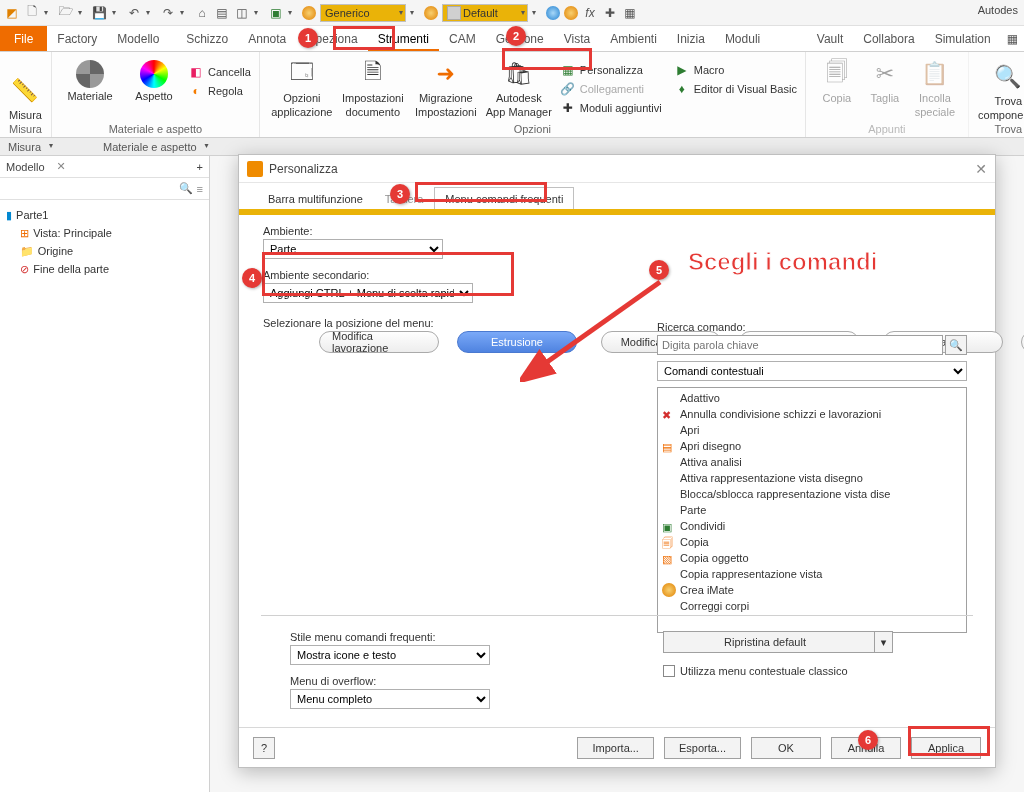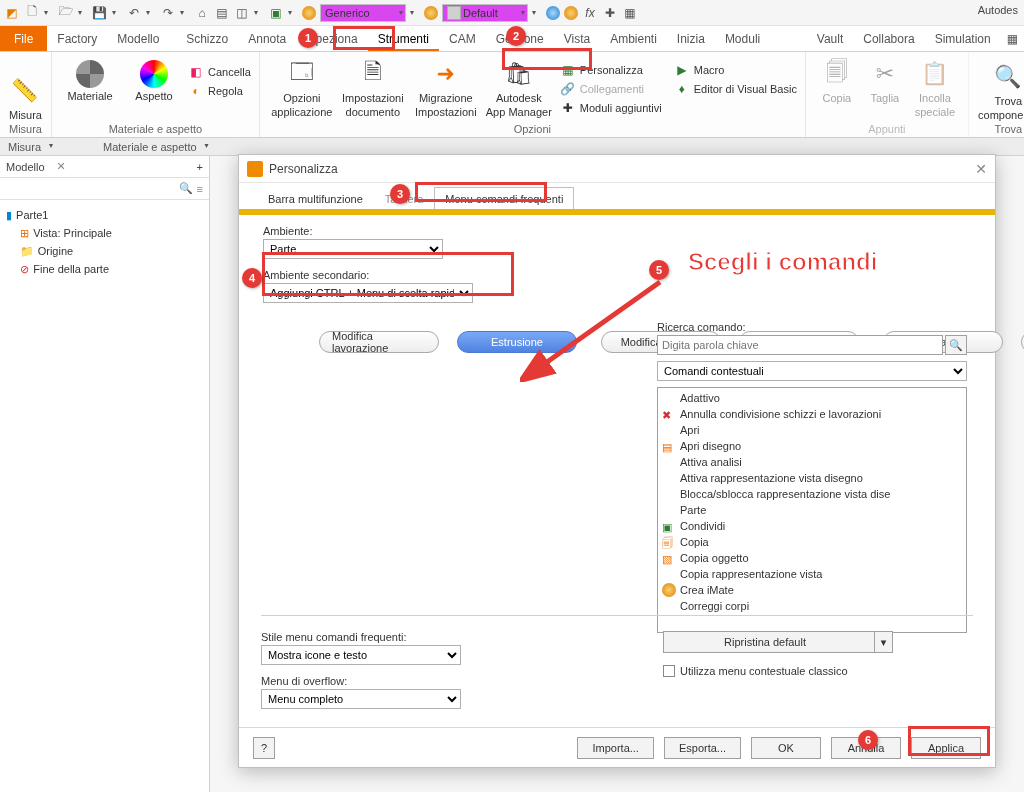--- a/index.html
+++ b/index.html
@@ -2,21 +2,21 @@
 <html><head>
 <meta charset="utf-8">
 <style>
 * { box-sizing: border-box; font-family: "Segoe UI", Tahoma, sans-serif; }
 body { margin:0; width:1024px; height:792px; background:#fff; overflow:hidden; font-size:11px; color:#333; position:relative;}
 
 .qat { height:26px; background:#f5f5f5; display:flex; align-items:center; padding:0 4px; gap:4px; border-bottom:1px solid #e0e0e0; position:relative;}
 .qat .icon { width:16px; height:16px; display:flex; align-items:center; justify-content:center; font-size:12px; color:#555;}
 .qat .icon.orange { color:#e08000;}
 .qat .dd { width:10px; color:#555; font-size:8px;}
-.qat .combo { height:18px; border:1px solid #c0c0c0; font-size:11px; padding:0 14px 0 4px; background:#d946ef; line-height:16px; position:relative; display:inline-flex; align-items:center;}
+.qat .combo { height:18px; border:1px solid #c0c0c0; font-size:11px; padding:0 14px 0 4px; background:#eab308; line-height:16px; position:relative; display:inline-flex; align-items:center;}
 .qat .combo::after{content:"▾"; position:absolute; right:2px; font-size:8px; color:#555;}
 .qat .swatch { width:14px;height:14px;border:1px solid #aaa; display:inline-block; margin-right:2px;}
 .brand { position:absolute; right:6px; top:4px; font-size:11px; color:#444;}
 
 .tabs { height:26px; background:#fff; display:flex; align-items:stretch; border-bottom:1px solid #d0d0d0;}
 .tab { padding:0 10px; line-height:26px; font-size:12px; color:#555; cursor:default;}
 .tab.file { background:#ef6c00; color:#fff; font-weight:500; padding:0 14px;}
 .tab.active { color:#000; border-bottom:2px solid #ef6c00;}
 
 .ribbon { height:86px; background:#fdfdfd; border-bottom:1px solid #d0d0d0; display:flex; position:relative;}
@@ -56,21 +56,21 @@
 .pill.sel{background:linear-gradient(#7aa9f8,#4f83e0);color:#fff;border-color:#4a79d0;}
 .right-col{position:absolute;right:28px;top:106px;width:310px;}
 .search-wrap{display:flex;gap:2px;}
 .search-wrap input{flex:1;height:20px;border:1px solid #a0a0a0;font-size:11px;padding:0 4px;}
 .search-wrap .sbtn{width:22px;height:20px;border:1px solid #a0a0a0;background:#f3f3f3;display:flex;align-items:center;justify-content:center;font-size:11px;}
 .cmd-list{margin-top:6px;border:1px solid #a0a0a0;height:246px;overflow-y:scroll;font-size:11px;padding:2px 4px;line-height:16px;}
 .cmd-list div{white-space:nowrap;overflow:hidden;text-overflow:ellipsis;display:flex;align-items:center;gap:4px;}
 .cic{width:14px;height:14px;display:inline-block;}
 hr.sep{border:none;border-top:1px solid #d0d0d0;margin:0;}
 .bottom-row{position:absolute;left:22px;right:22px;top:416px;display:flex;gap:30px;align-items:flex-start;}
-.bottom-left{flex:1;}
+.bottom-left{flex:1;margin-left:29px;}
 .bottom-right{width:310px;display:flex;flex-direction:column;gap:12px;align-items:flex-start;}
 .restore{width:230px;height:22px;border:1px solid #a0a0a0;background:#f3f3f3;font-size:11px;display:flex;align-items:center;justify-content:center;gap:8px;}
 .restore .ddl{width:18px;border-left:1px solid #a0a0a0;height:100%;display:flex;align-items:center;justify-content:center;margin-left:auto;}
 .chk{display:flex;align-items:center;gap:5px;font-size:11px;}
 .chk .box{width:12px;height:12px;border:1px solid #888;}
 .dlg-buttons{position:absolute;left:0;right:0;bottom:0;height:40px;border-top:1px solid #d8d8d8;display:flex;align-items:center;padding:0 14px;gap:10px;}
 .dlg-buttons .help{width:22px;height:22px;border:1px solid #a0a0a0;background:#f3f3f3;display:flex;align-items:center;justify-content:center;}
 .dlg-buttons .spacer{flex:1;}
 .btn{height:22px;border:1px solid #a0a0a0;background:#f3f3f3;padding:0 14px;font-size:11px;display:flex;align-items:center;justify-content:center;min-width:70px;}
 
@@ -288,20 +288,21 @@
     <div class="dlg-tab" style="opacity:.55">Tastiera</div>
     <div class="dlg-tab active">Menu comandi frequenti</div>
   </div>
   <div class="dlg-body">
     <label class="lab">Ambiente:</label>
     <select class="win"><option>Parte</option></select>
     <div style="height:10px"></div>
     <label class="lab">Ambiente secondario:</label>
     <select class="win" style="width:210px"><option>Aggiungi CTRL + Menu di scelta rapida</option></select>
     <div style="height:14px"></div>
+    <label class="lab">Selezionare la posizione del menu:</label>
 
     <div class="menu-area">
       <div class="pill">Modifica lavorazione</div>
       <div class="mrow">
         <div class="pill sel">Estrusione</div>
         <div class="pill">Modifica schizzo</div>
       </div>
       <div class="mrow">
         <div class="pill">Raccordo</div>
         <div class="pill">Analisi</div>

